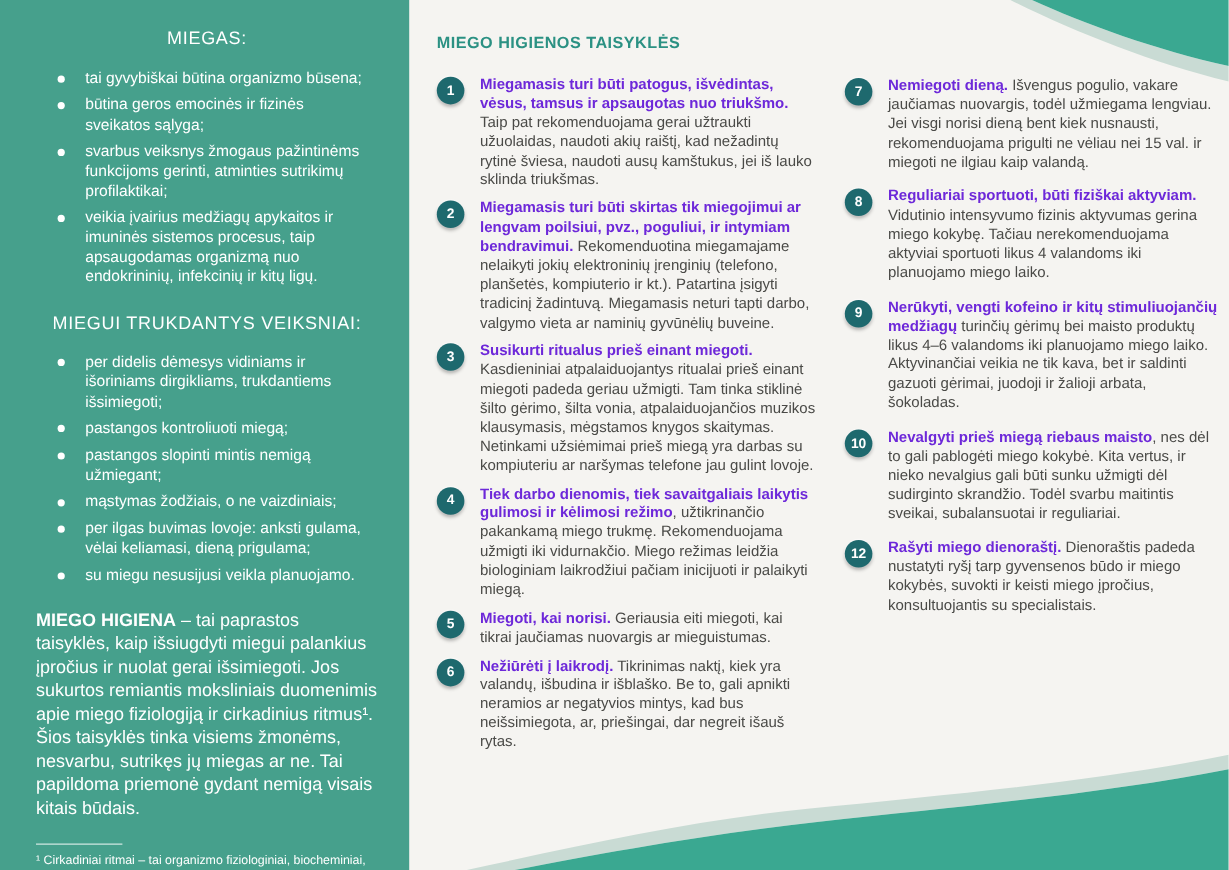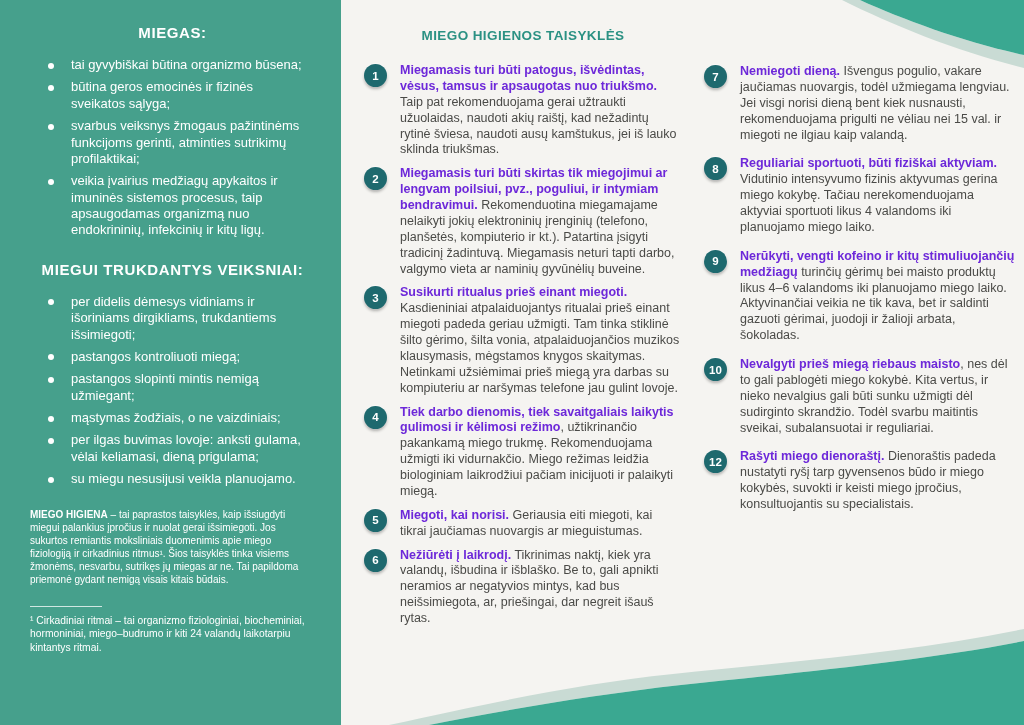--- a/index.html
+++ b/index.html
@@ -9,46 +9,46 @@
     font-family:"Liberation Sans",sans-serif;
     -webkit-font-smoothing:antialiased;
   }
   
   .left-panel{
     position:absolute;left:0;top:0;width:341px;height:725px;
     background:#46a08c;color:#ffffff;box-sizing:border-box;
     padding:24px 26px 14px 30px;
   }
   .panel-heading{
-    font-size:15px;font-weight:bold;text-align:center;
+    font-size:15px;font-weight:normal;text-align:center;
     letter-spacing:.6px;margin:0 0 16px 0;
   }
   .panel-heading.second{margin-top:22px;}
   .panel-list{list-style:none;margin:12px;padding:0;}
   .panel-list li{
     position:relative;padding-left:29px;margin-bottom:6px;
     font-size:13px;line-height:1.26;
   }
   .panel-list li::before{
     content:"";position:absolute;left:6px;top:5.5px;width:6px;height:6px;
     border-radius:50%;background:#ffffff;
   }
-  .hygiene{margin-top:20px;font-size:10px;line-height:1.3;}
+  .hygiene{margin-top:20px;font-size:15px;line-height:1.3;}
   .hygiene p{margin:0;}
   .footnote-rule{
     border:none;border-top:1px solid rgba(255,255,255,.75);
     width:72px;margin:20px 0 7px 0;
   }
   .footnote{font-size:10.3px;line-height:1.35;margin:0;}
   
   .col{position:absolute;top:0;box-sizing:border-box;}
   .col-mid{left:352px;width:338px;padding:28px 8px 0 12px;}
   .col-right{left:694px;width:326px;padding:64px 4px 0 10px;}
   .rules-title{
-    color:#2b9183;font-size:13.5px;font-weight:bold;text-align:center;
+    color:#2b9183;font-size:13.5px;font-weight:bold;
     letter-spacing:.4px;margin:0 0 20px 0;
   }
   .rule{display:flex;gap:13px;margin-bottom:8px;}
   .col-right .rule{margin-bottom:13px;}
   .num-badge{
     flex:0 0 auto;width:23px;height:23px;border-radius:50%;
     background:#1e696e;color:#fff;font-size:11.5px;font-weight:bold;
     display:flex;align-items:center;justify-content:center;
     box-shadow:0 2px 3px rgba(0,0,0,.28), 0 0 0 1px rgba(255,255,255,.55);
     margin-top:1px;

